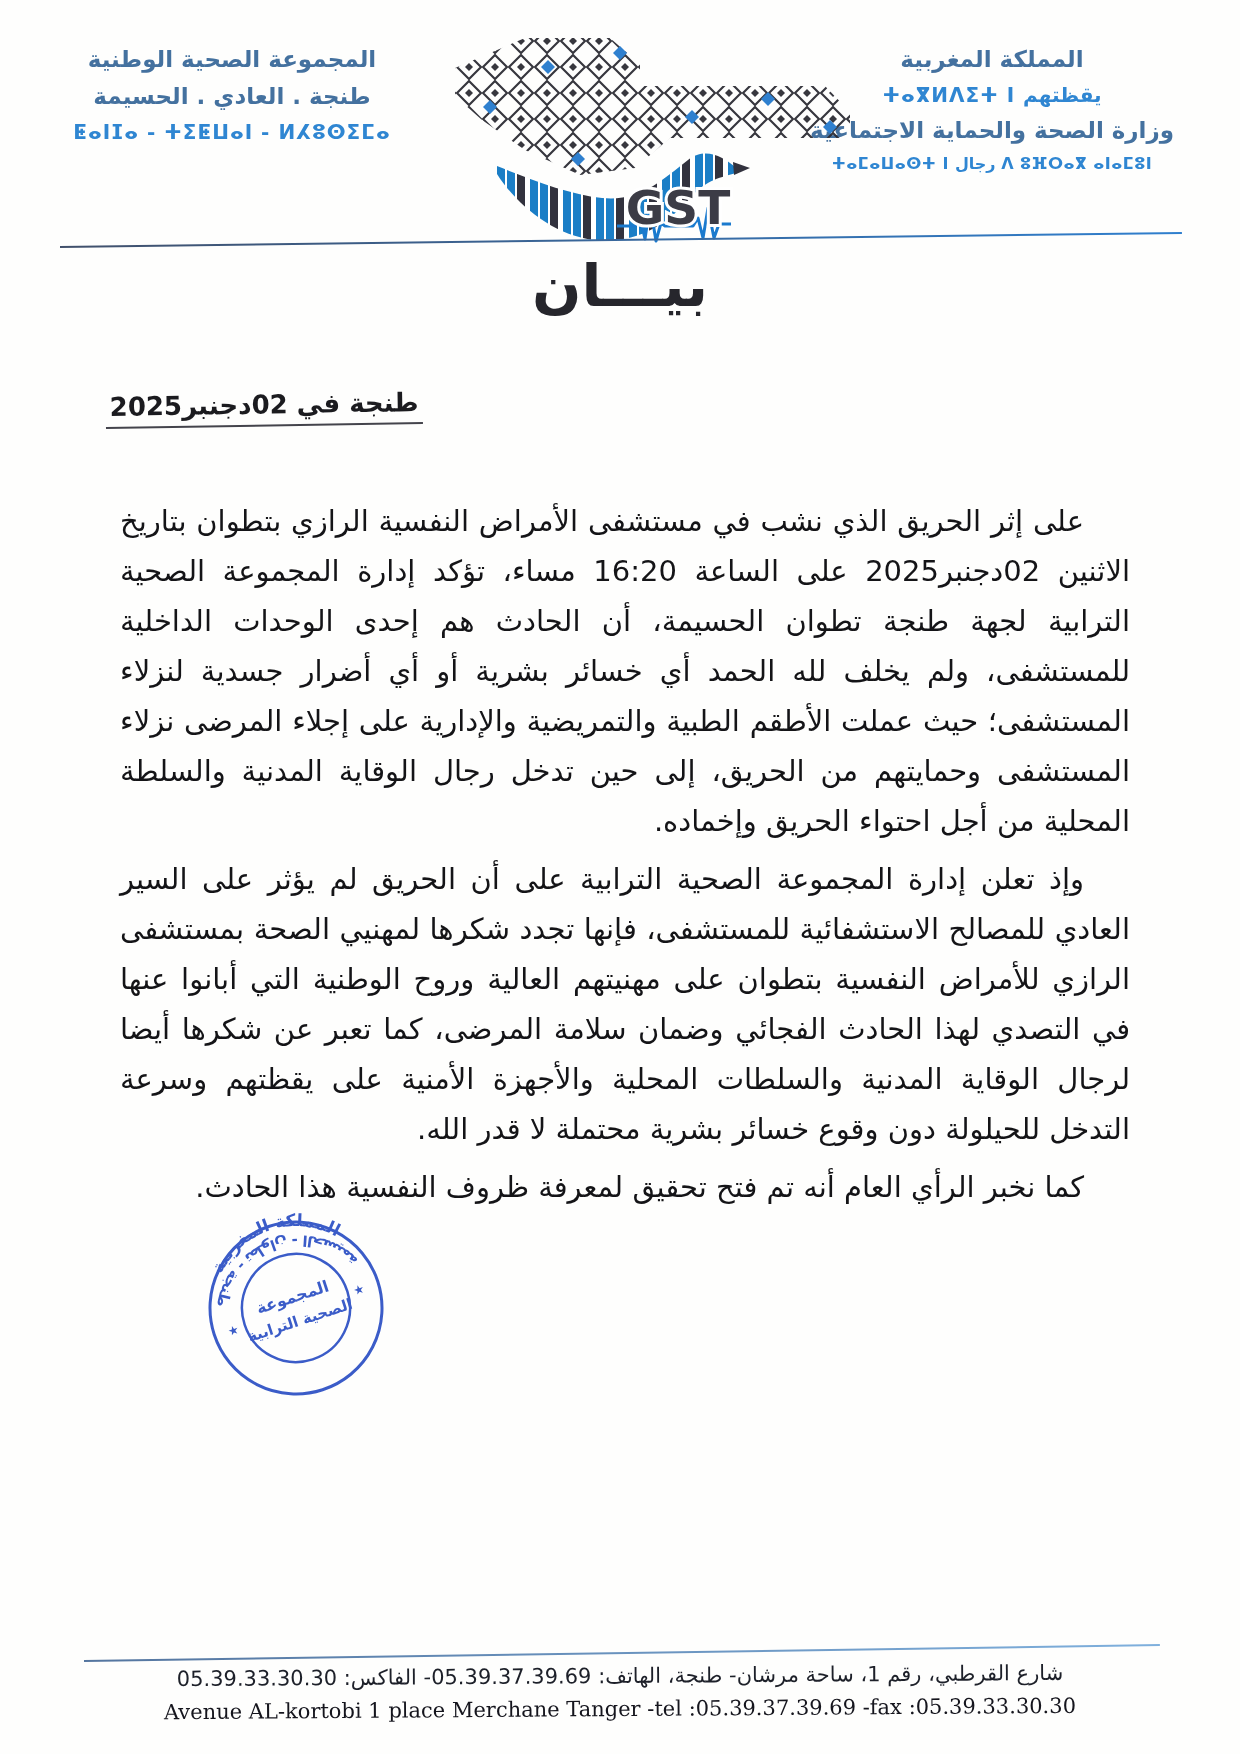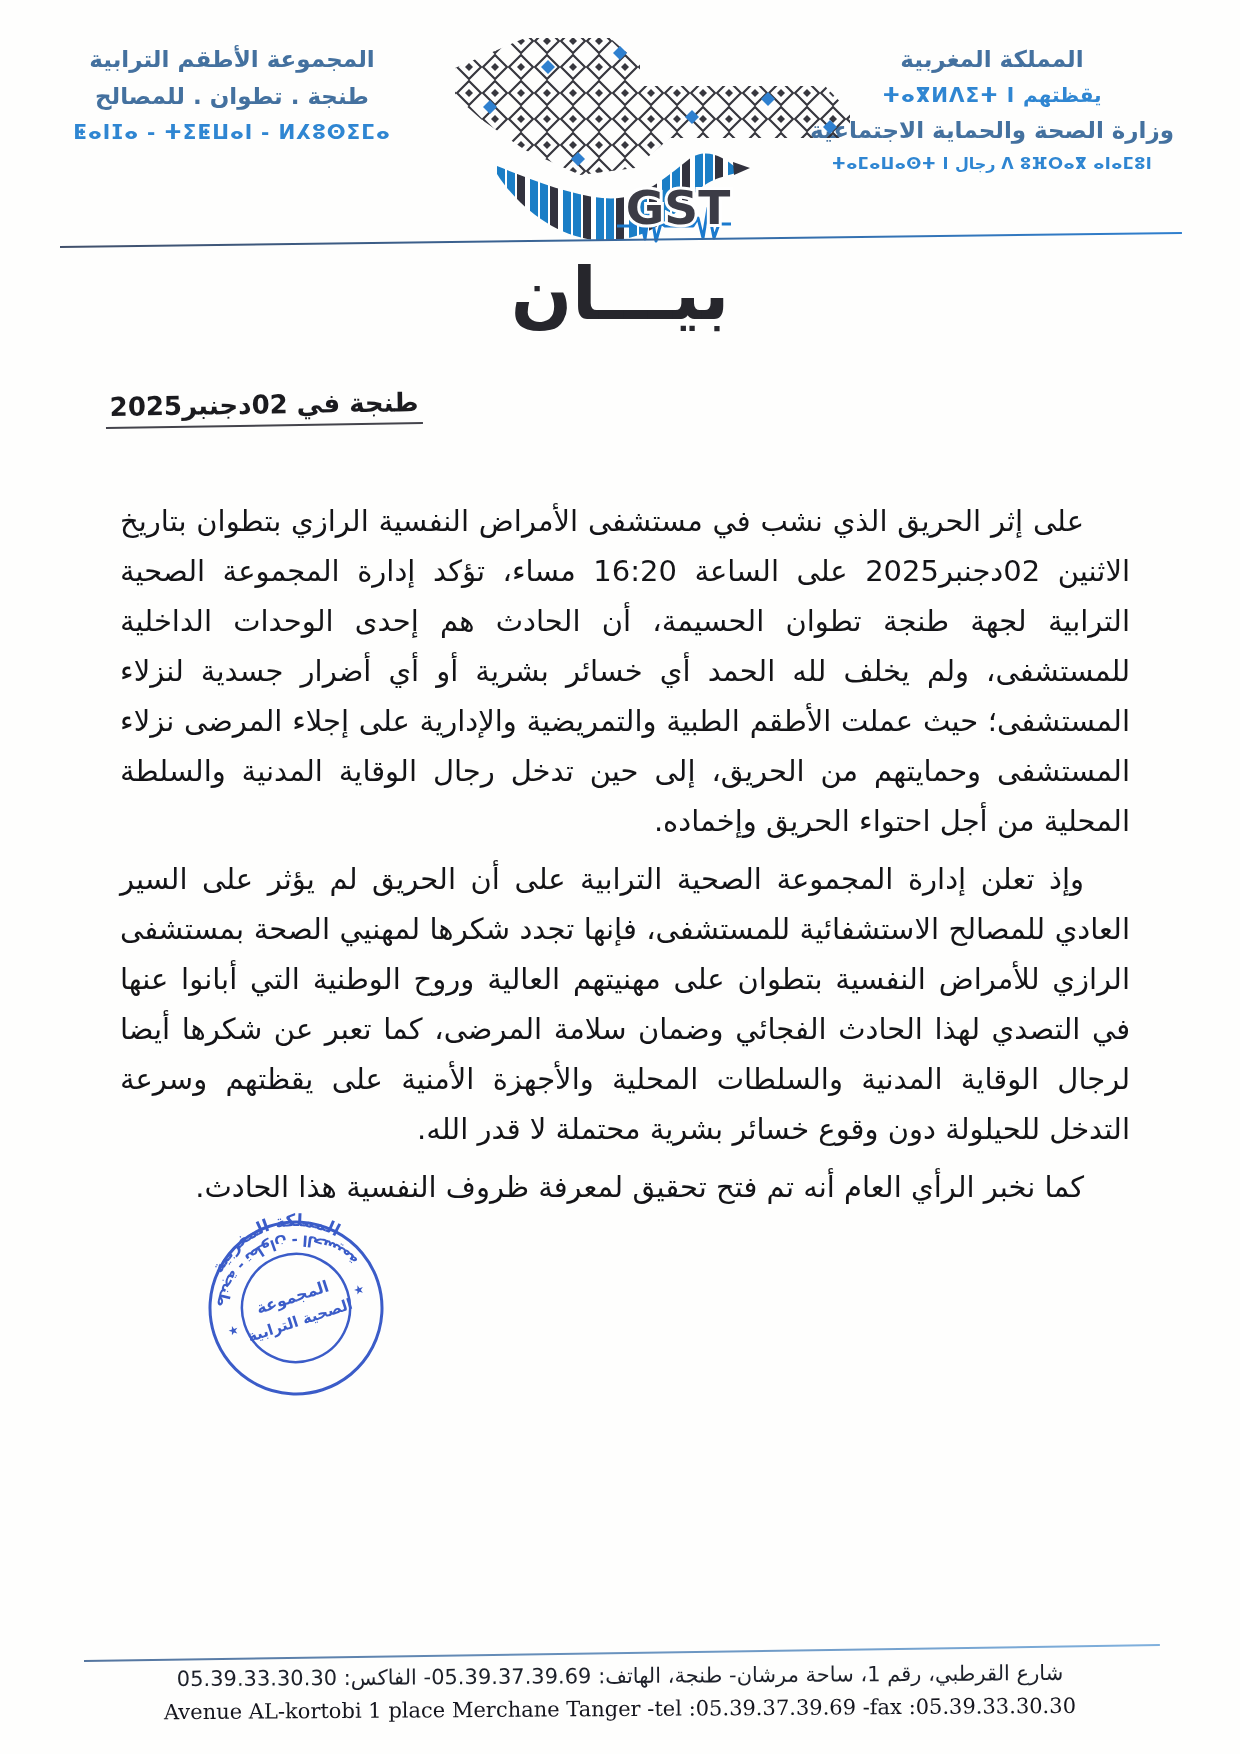--- a/index.html
+++ b/index.html
@@ -18,21 +18,21 @@
   
   .logo-svg{position:absolute;left:430px;top:28px;width:760px;height:230px;}
   
   .rule{position:absolute;height:2px;transform-origin:left center;}
   .rule-top{left:60px;top:246px;width:1122px;transform:rotate(-0.72deg);
     background:linear-gradient(to right,#41506b,#2f7fce);}
   .rule-footer{left:84px;top:1660px;width:1076px;transform:rotate(-0.85deg);
     background:linear-gradient(to right,#54759f,#7fb0dd);}
   
   .doc-title{position:absolute;left:0;top:252px;width:100%;text-align:center;
-    direction:rtl;font-size:72px;font-weight:bold;color:#26262c;}
+    direction:rtl;font-size:58px;font-weight:bold;color:#26262c;}
   .dateline{position:absolute;left:106px;top:392px;direction:rtl;
     font-size:26px;font-weight:bold;color:#1b1b1f;padding:0 4px 5px 4px;
     border-bottom:2px solid #44444c;transform:rotate(-0.9deg);transform-origin:left bottom;}
   
   .body-text{position:absolute;left:112px;top:488px;width:1026px;direction:rtl;
     text-align:justify;font-size:29px;line-height:50px;color:#141417;}
   .body-text p{margin:8px;text-indent:46px;}
   
   .stamp-svg{position:absolute;left:198px;top:1210px;width:196px;height:196px;
     transform:rotate(-18deg);opacity:0.92;}
@@ -41,22 +41,22 @@
     font-size:21px;color:#1d2029;transform:rotate(-0.4deg);}
   .footer-fr{position:absolute;left:0;top:1697px;width:100%;text-align:center;
     font-family:"DejaVu Serif",serif;font-size:21px;color:#15151d;transform:rotate(-0.4deg);}
 </style>
 </head>
 <body>
 
 <div class="page">
 
   <div class="hdr-block hdr-left">
-    <div class="hdr-ar">المجموعة الأطقم الترابية</div>
-    <div class="hdr-ar">طنجة . تطوان . للمصالح</div>
+    <div class="hdr-ar">المجموعة الصحية الوطنية</div>
+    <div class="hdr-ar">طنجة . العادي . الحسيمة</div>
     <div class="hdr-tif">ⵟⴰⵏⵊⴰ - ⵜⵉⵟⵡⴰⵏ - ⵍⵃⵓⵙⵉⵎⴰ</div>
   </div>
 
   <div class="hdr-block hdr-right">
     <div class="hdr-ar">المملكة المغربية</div>
     <div class="hdr-tif">ⵜⴰⴳⵍⴷⵉⵜ ⵏ يقظتهم</div>
     <div class="hdr-ar">وزارة الصحة والحماية الاجتماعية</div>
     <div class="hdr-tif small">ⵜⴰⵎⴰⵡⴰⵙⵜ ⵏ رجال ⴷ ⵓⴼⵔⴰⴳ ⴰⵏⴰⵎⵓⵏ</div>
   </div>
 

